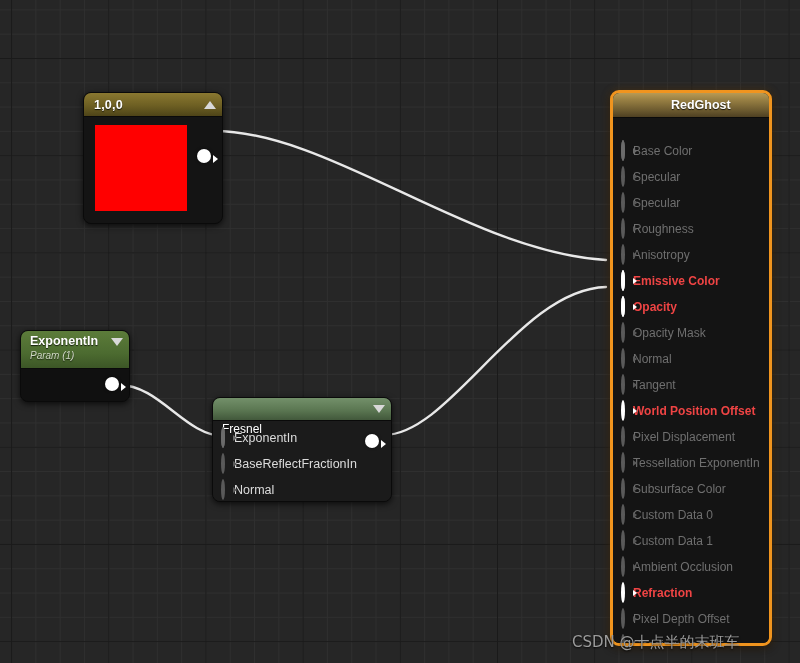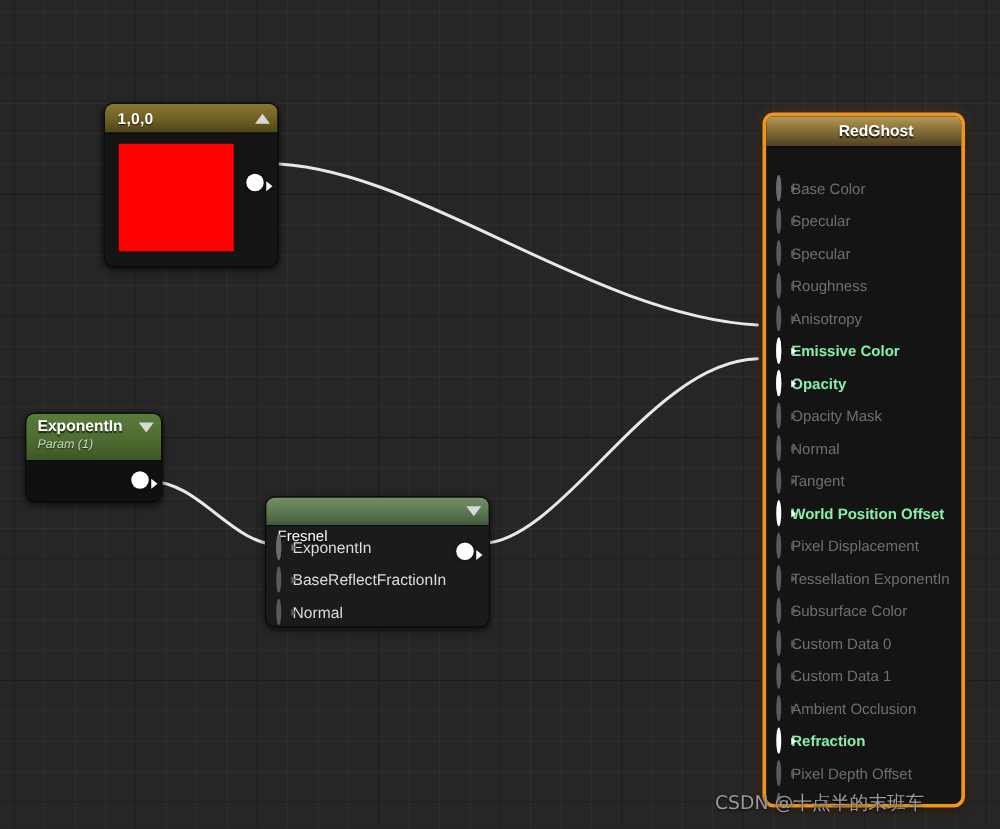--- a/index.html
+++ b/index.html
@@ -43,21 +43,21 @@
   .node {
     position: absolute;
     box-sizing: border-box;
     border-radius: 7px;
     z-index: 10;
   }
 
   
   #node-constant {
     left: 83px;
-    top: 82px;
+    top: 92px;
     width: 140px;
     height: 132px;
     background: #111111;
     border: 1px solid #0a0a0a;
     border-radius: 8px;
     box-shadow: 0 2px 6px rgba(0,0,0,0.7);
     overflow: hidden;
   }
   #node-constant .title-bar {
     height: 23px;
@@ -229,21 +229,21 @@
     height: 26px;
     padding-left: 8px;
   }
   .rg-row .label {
     font-size: 12px;
     margin-left: 8px;
     white-space: nowrap;
   }
   .rg-row.dim .label { color: #6f6f6f; }
   .rg-row.active .label {
-    color: #86efac;
+    color: #ef4444;
     font-weight: bold;
   }
 
   
   .pin {
     position: relative;
     flex: 0 0 auto;
     display: inline-block;
   }
   .pin-circle {

